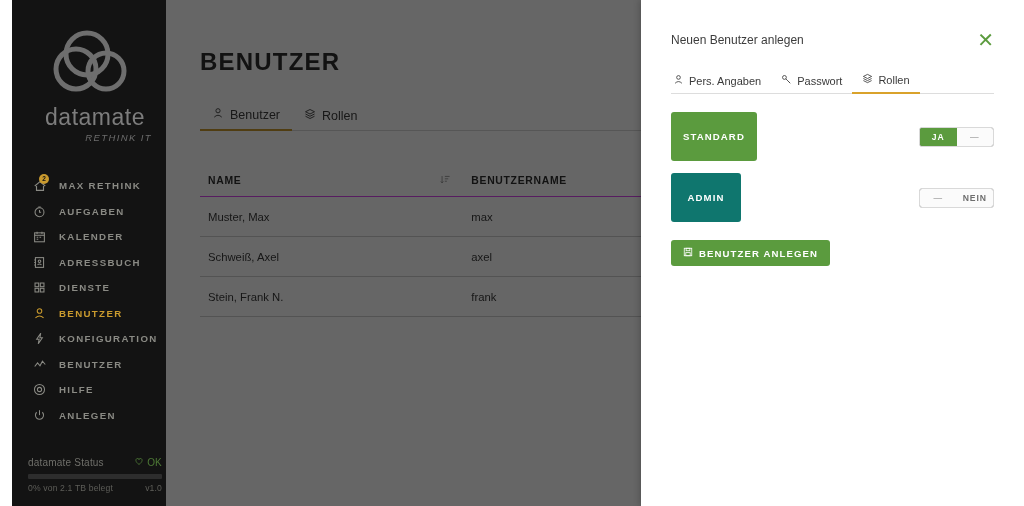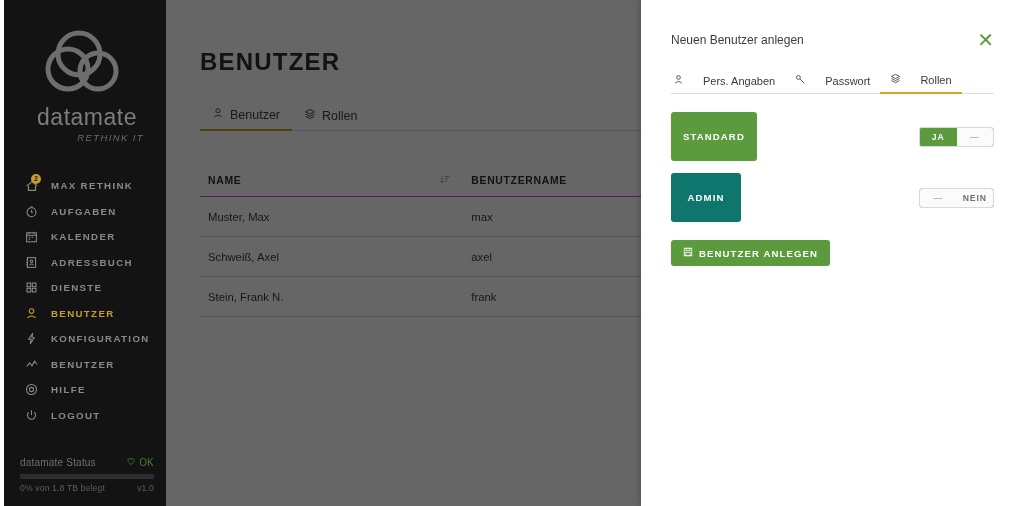--- a/index.html
+++ b/index.html
@@ -6,21 +6,21 @@
   html, body {
     width: 1024px; height: 506px;
     overflow: hidden;
     font-family: "Liberation Sans", sans-serif;
     background: #ffffff;
   }
   .app { position: relative; width: 1024px; height: 506px; }
 
   
   .sidebar {
-    position: absolute; left: 4px; top: 0;
+    position: absolute; left: 12px; top: 0;
     width: 166px; height: 506px;
     background: #131313;
     display: flex; flex-direction: column;
   }
   .brand { padding: 26px 0 0 0; text-align: center; }
   .brand-logo { display:block; margin: 0 auto; }
   .brand-name {
     font-size: 23px; color: #7d7d7d; letter-spacing: .5px;
     margin-top: 4px; font-weight: 400;
   }
@@ -131,21 +131,21 @@
   .panel-title { font-size: 12px; color: #3c3c3c; font-weight: 400; }
   .panel-close {
     font-size: 20px; color: #5b9b3e; cursor: pointer; line-height: 1;
     font-weight: 400;
   }
   .panel-tabs {
     margin: 20px 30px 0 30px; display: flex; align-items: flex-end;
     border-bottom: 1px solid #dddddd;
   }
   .ptab {
-    display: flex; align-items: center; gap: 19px;
+    display: flex; align-items: center; gap: 5px;
     padding: 3px 10px 6px 10px; font-size: 11px; color: #3a3a3a;
     cursor: pointer; font-weight: 400;
   }
   .ptab:first-child { padding-left: 2px; }
   .ptab.active { border-bottom: 2px solid #d9a22b; margin-bottom: -1px; }
   .ptab svg { stroke: #3a3a3a; fill: none; stroke-width: 1.2; }
 
   .panel-body { padding: 18px 30px 0 30px; }
   .role-row {
     display: flex; align-items: center; justify-content: space-between;
@@ -298,42 +298,42 @@
         <span>HILFE</span>
       </div>
 
       <div class="nav-item">
         <span class="ico">
           <svg width="13" height="13" viewBox="0 0 16 16">
               <path d="M4.5 4 a5 5 0 1 0 7 0"></path>
               <path d="M8 1.5 v6"></path>
             </svg>
         </span>
-        <span>LOGOUT</span>
+        <span>ANLEGEN</span>
       </div>
 
     </nav>
 
     <div class="status">
       <div class="status-row">
         <span>datamate Status</span>
         <span class="status-ok">
           <span>
             <svg width="10" height="10" viewBox="0 0 16 16">
                 <path d="M8 13.5 C2 9.5 2 5 5 4 q2.5-.8 3 2 q.5-2.8 3-2 c3 1 3 5.5 -3 9.5 z" fill="none" stroke="#4e7a36" stroke-width="1.3"></path>
               </svg>
           </span>
           <span>OK</span>
         </span>
       </div>
       <div class="status-bar-track">
         <div class="status-bar-fill" style="width: 0%;"></div>
       </div>
       <div class="status-foot">
-        <span>0% von 1.8 TB belegt</span>
+        <span>0% von 2.1 TB belegt</span>
         <span>v1.0</span>
       </div>
     </div>
   </aside>
 
   <section class="main">
     <div class="main-inner">
       <h1 class="page-title">BENUTZER</h1>
 
       <div class="tabbar">

